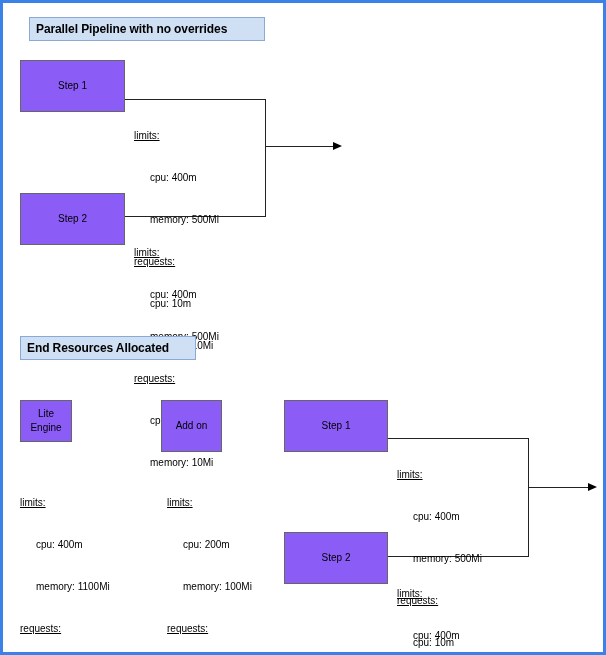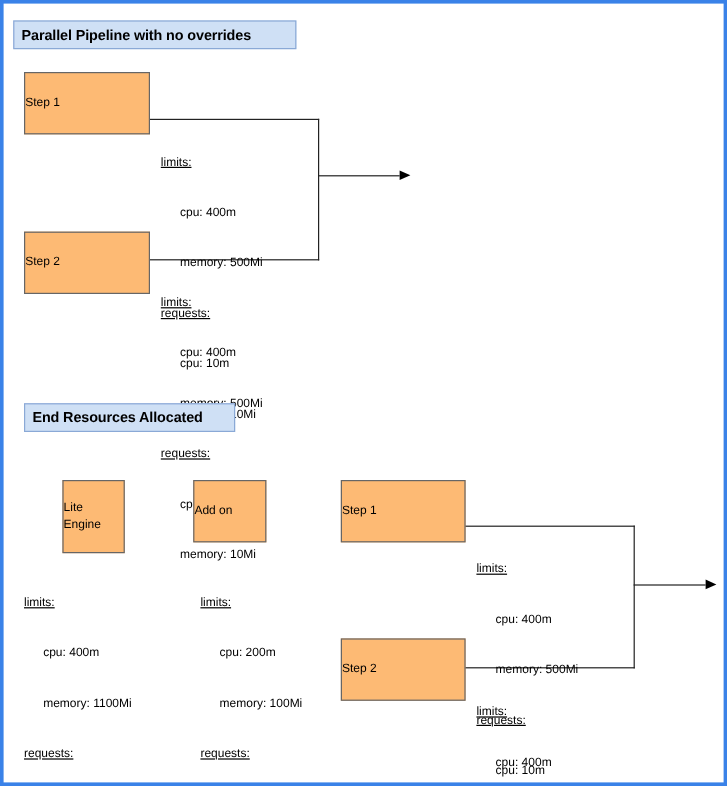--- a/index.html
+++ b/index.html
@@ -28,26 +28,26 @@
     align-items: center;
     padding-left: 6px;
     font-size: 12px;
     font-weight: bold;
     color: #000000;
     letter-spacing: -0.1px;
     white-space: nowrap;
   }
   .node {
     position: absolute;
-    background: #fdba74;
+    background: #8b5cf6;
     border: 1.4px solid #666666;
     box-sizing: border-box;
     display: flex;
     flex-direction: column;
-    align-items: flex-start;
+    align-items: center;
     justify-content: center;
     font-size: 10px;
     color: #000000;
     line-height: 14px;
     text-align: center;
   }
   .spec {
     position: absolute;
     font-size: 10px;
     line-height: 14px;
@@ -79,21 +79,21 @@
     border-top: 4.5px solid transparent;
     border-bottom: 4.5px solid transparent;
     border-left: 9px solid #000000;
   }
 </style>
 </head>
 <body>
 
 <div id="canvas">
 
-  <div class="banner" style="left:8px; top:14px; width:236px; height:24px;">
+  <div class="banner" style="left:26px; top:14px; width:236px; height:24px;">
     <span>Parallel Pipeline with no overrides</span>
   </div>
 
   <div class="node" style="left:17px; top:57px; width:105px; height:52px;">
     <span>Step 1</span>
   </div>
 
   <div class="node" style="left:17px; top:190px; width:105px; height:52px;">
     <span>Step 2</span>
   </div>
@@ -119,21 +119,21 @@
     <span class="ind">memory: 500Mi</span>
     <span class="lbl">requests:</span>
     <span class="ind">cpu: 10m</span>
     <span class="ind">memory: 10Mi</span>
   </div>
 
   <div class="banner" style="left:17px; top:333px; width:176px; height:24px;">
     <span>End Resources Allocated</span>
   </div>
 
-  <div class="node" style="left:17px; top:397px; width:52px; height:61px;margin-left:32px;">
+  <div class="node" style="left:17px; top:397px; width:52px; height:42px;">
     <span>Lite</span>
     <span>Engine</span>
   </div>
 
   <div class="node" style="left:158px; top:397px; width:61px; height:52px;">
     <span>Add on</span>
   </div>
 
   <div class="node" style="left:281px; top:397px; width:104px; height:52px;">
     <span>Step 1</span>

